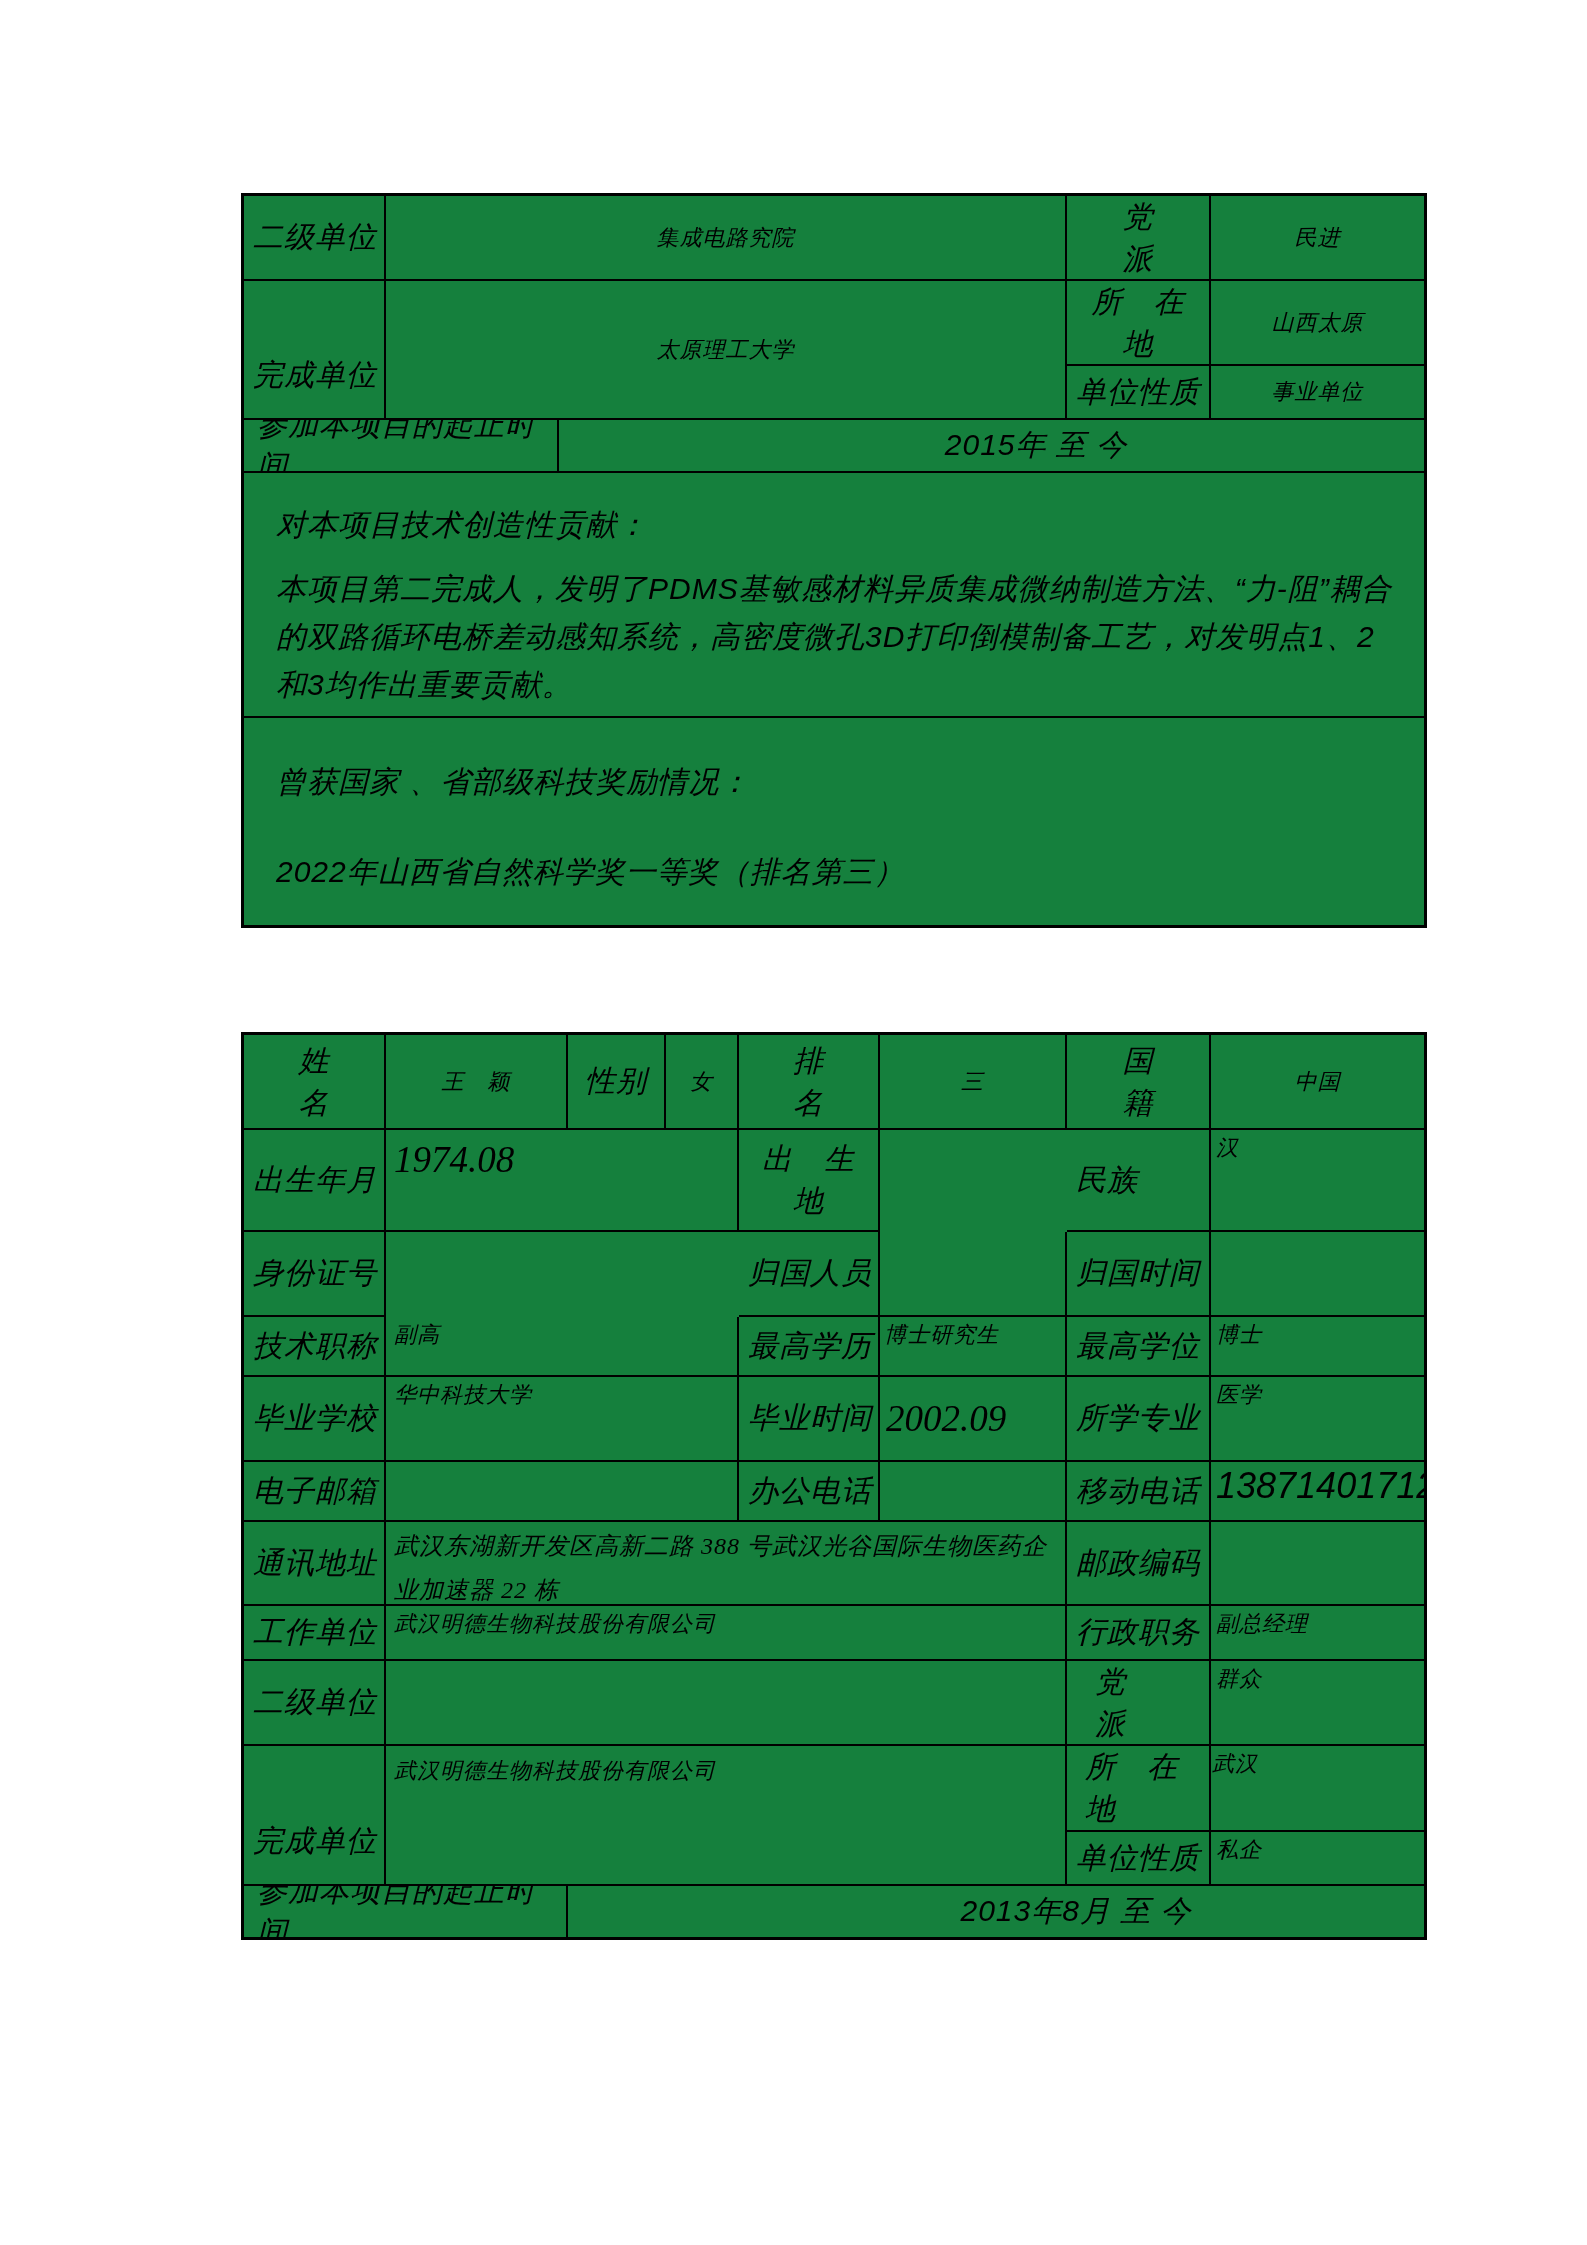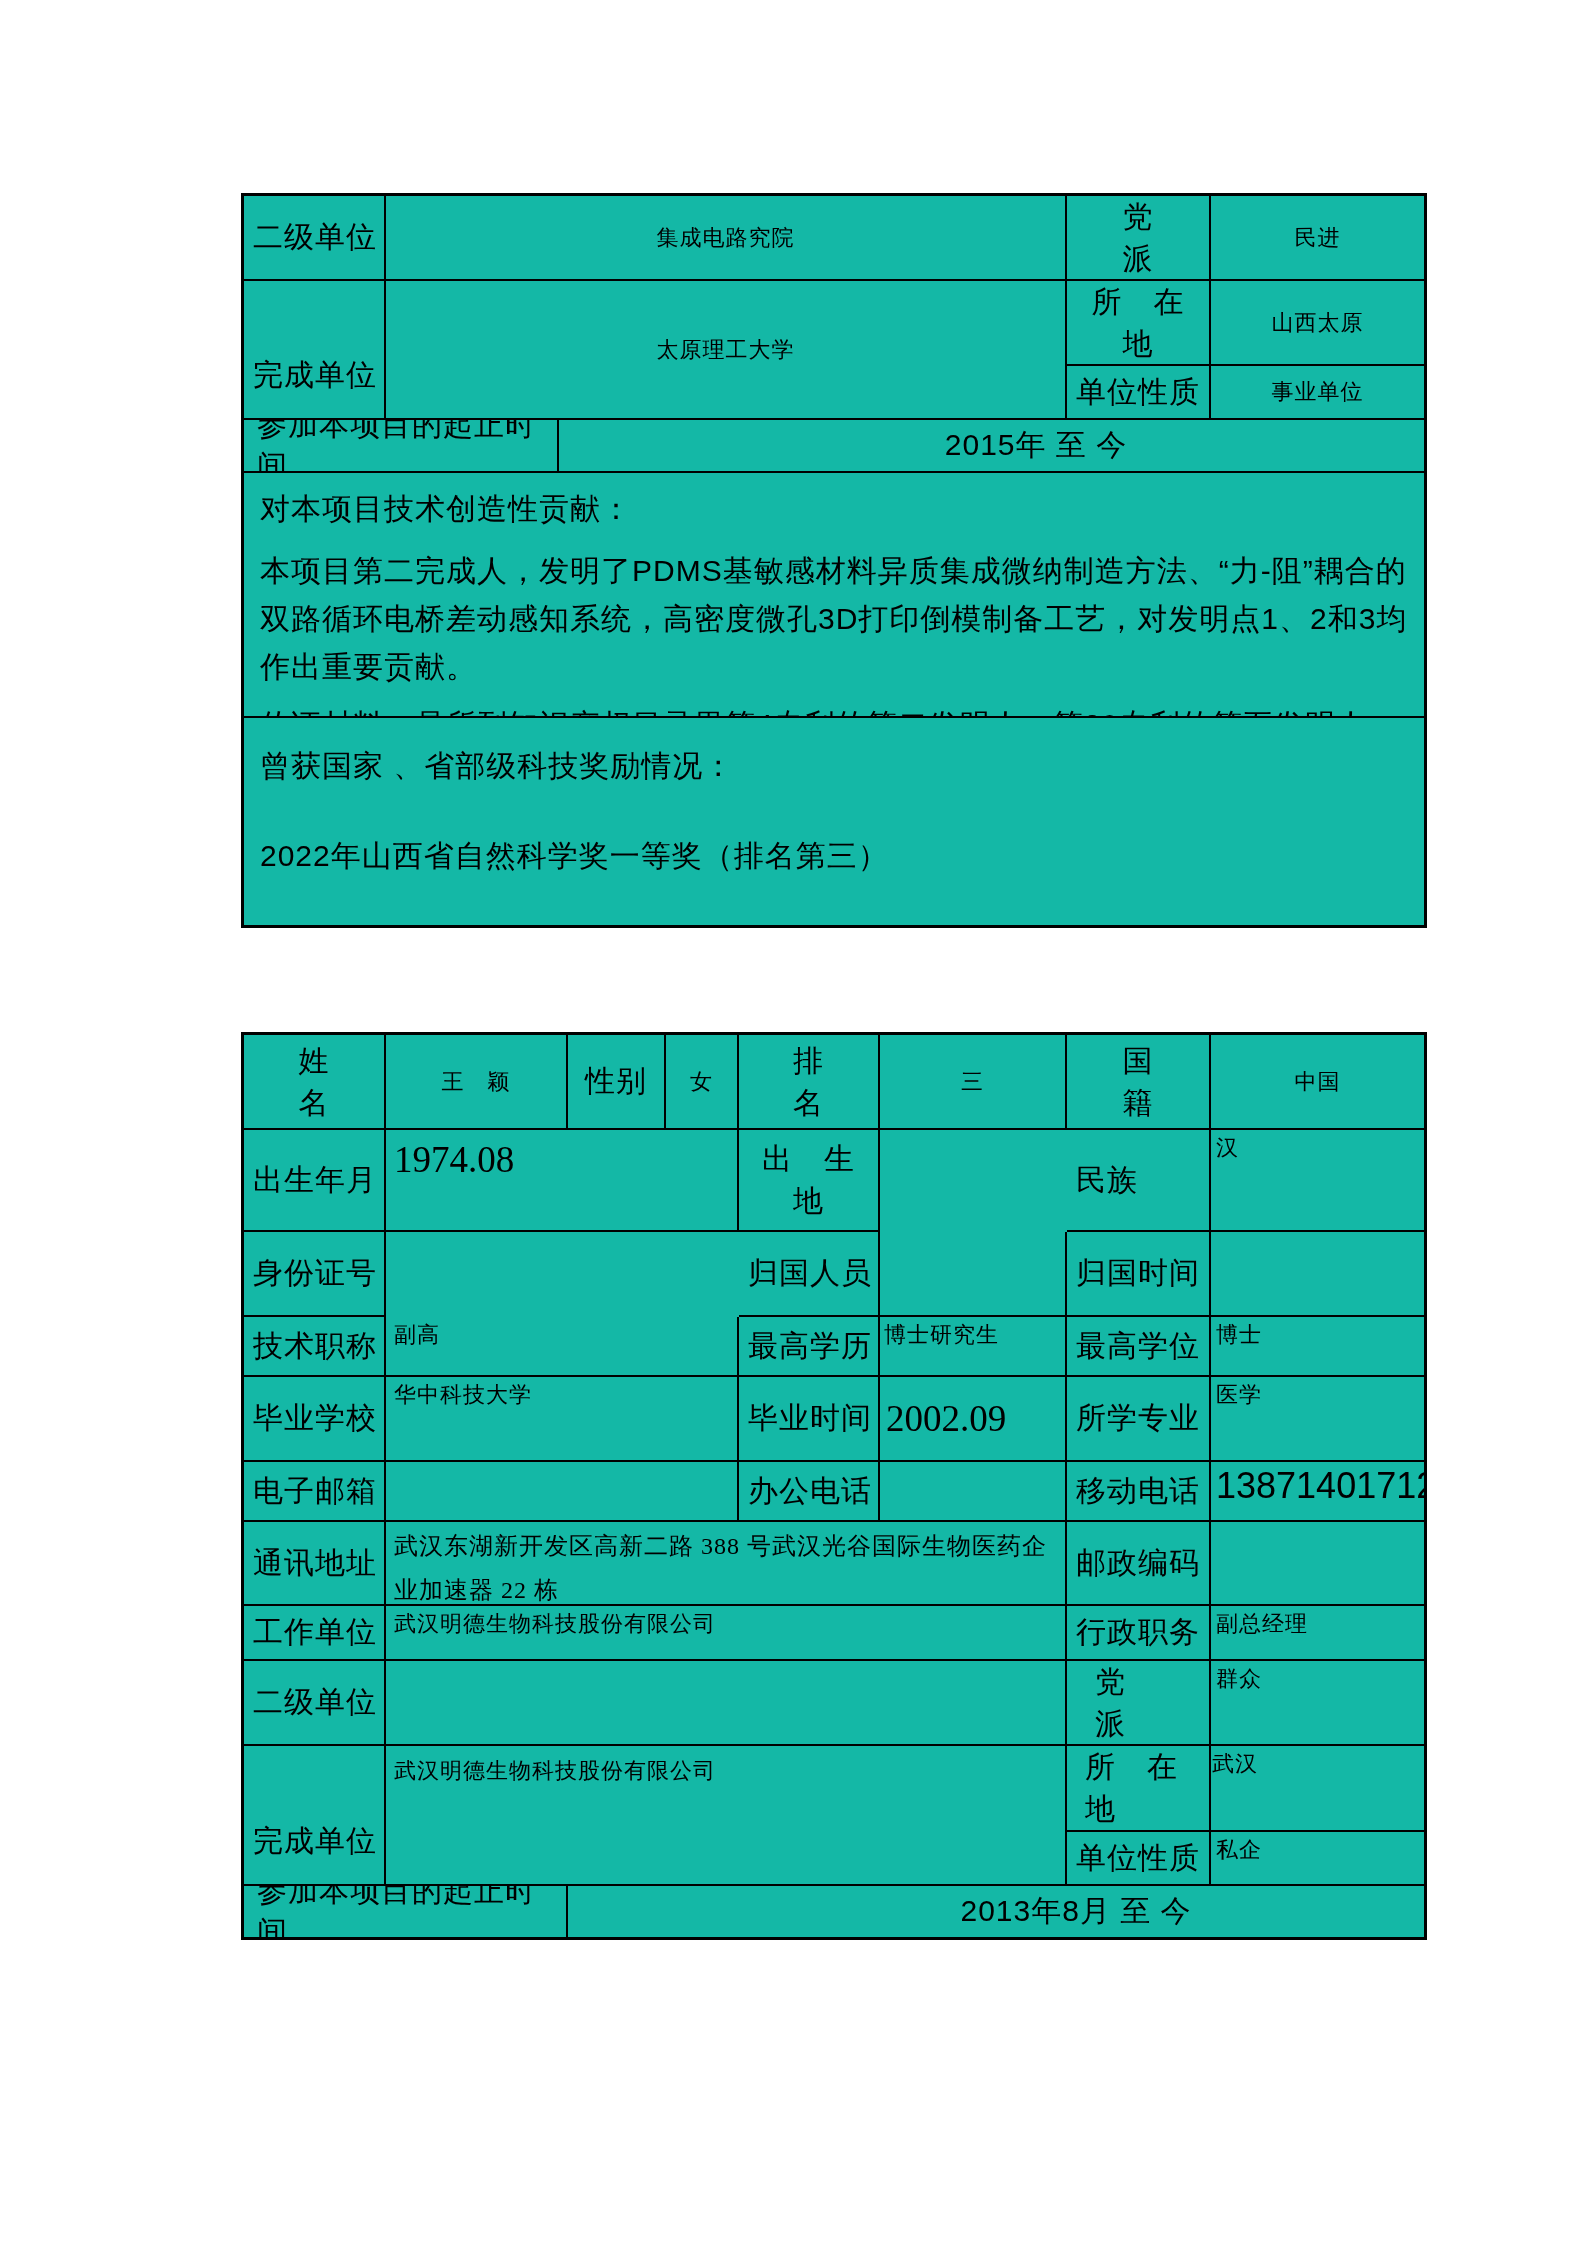--- a/index.html
+++ b/index.html
@@ -1,40 +1,40 @@
 <!DOCTYPE html>
 <html><head>
 <meta charset="utf-8">
 <style>
   html,body{margin:0;padding:0;}
   body{
     width:1587px;height:2245px;background:#ffffff;position:relative;
     font-family:"Liberation Sans","DejaVu Sans",sans-serif;color:#000;
   }
   .tbl{
-    position:absolute;display:grid;background:#14b8a6;
-    border:3px solid #000;box-sizing:content-box;
+    position:absolute;display:grid;background:#15803d;
+    border:3px solid #000;box-sizing:content-box;font-style:italic;
   }
   .cell{
     border-right:2px solid #000;border-bottom:2px solid #000;
     display:flex;align-items:center;overflow:hidden;box-sizing:border-box;
     font-size:30px;letter-spacing:1px;
   }
   .nr{border-right:none}
   .nb{border-bottom:none}
   .lab{padding-left:9px}
   .c{justify-content:center;text-align:center;padding-left:0}
   .stack{white-space:pre-line;line-height:42px}
   .serif{font-family:"Liberation Serif","DejaVu Serif",serif;font-size:22px;letter-spacing:1px}
   .num{font-family:"Liberation Serif","DejaVu Serif",serif;font-size:37px;letter-spacing:0}
   .sansnum{font-size:36px;letter-spacing:0}
   .tl{align-items:flex-start;padding-top:3px;padding-left:8px}
   .bl{align-items:flex-end;padding-bottom:22px}
   .block{display:block;padding:12px 16px 0 16px;line-height:48px}
-  .block p{margin:0;font-size:30px}
+  .block p{margin:16px;font-size:30px}
   .t1-contrib-title{margin-bottom:14px !important}
   .t1-contrib-body{margin-bottom:10px !important}
   .awards{padding-top:24px}
   .awards .aw-title{margin-bottom:42px !important}
   .addr{line-height:44px;padding-top:2px;padding-left:8px;padding-right:4px}
 </style>
 </head>
 <body>
 
 <div class="tbl" style="left:241px;top:193px;grid-template-columns:142px 173px 508px 144px 213px;grid-template-rows:85px 85px 54px 53px 245px 207px;">

